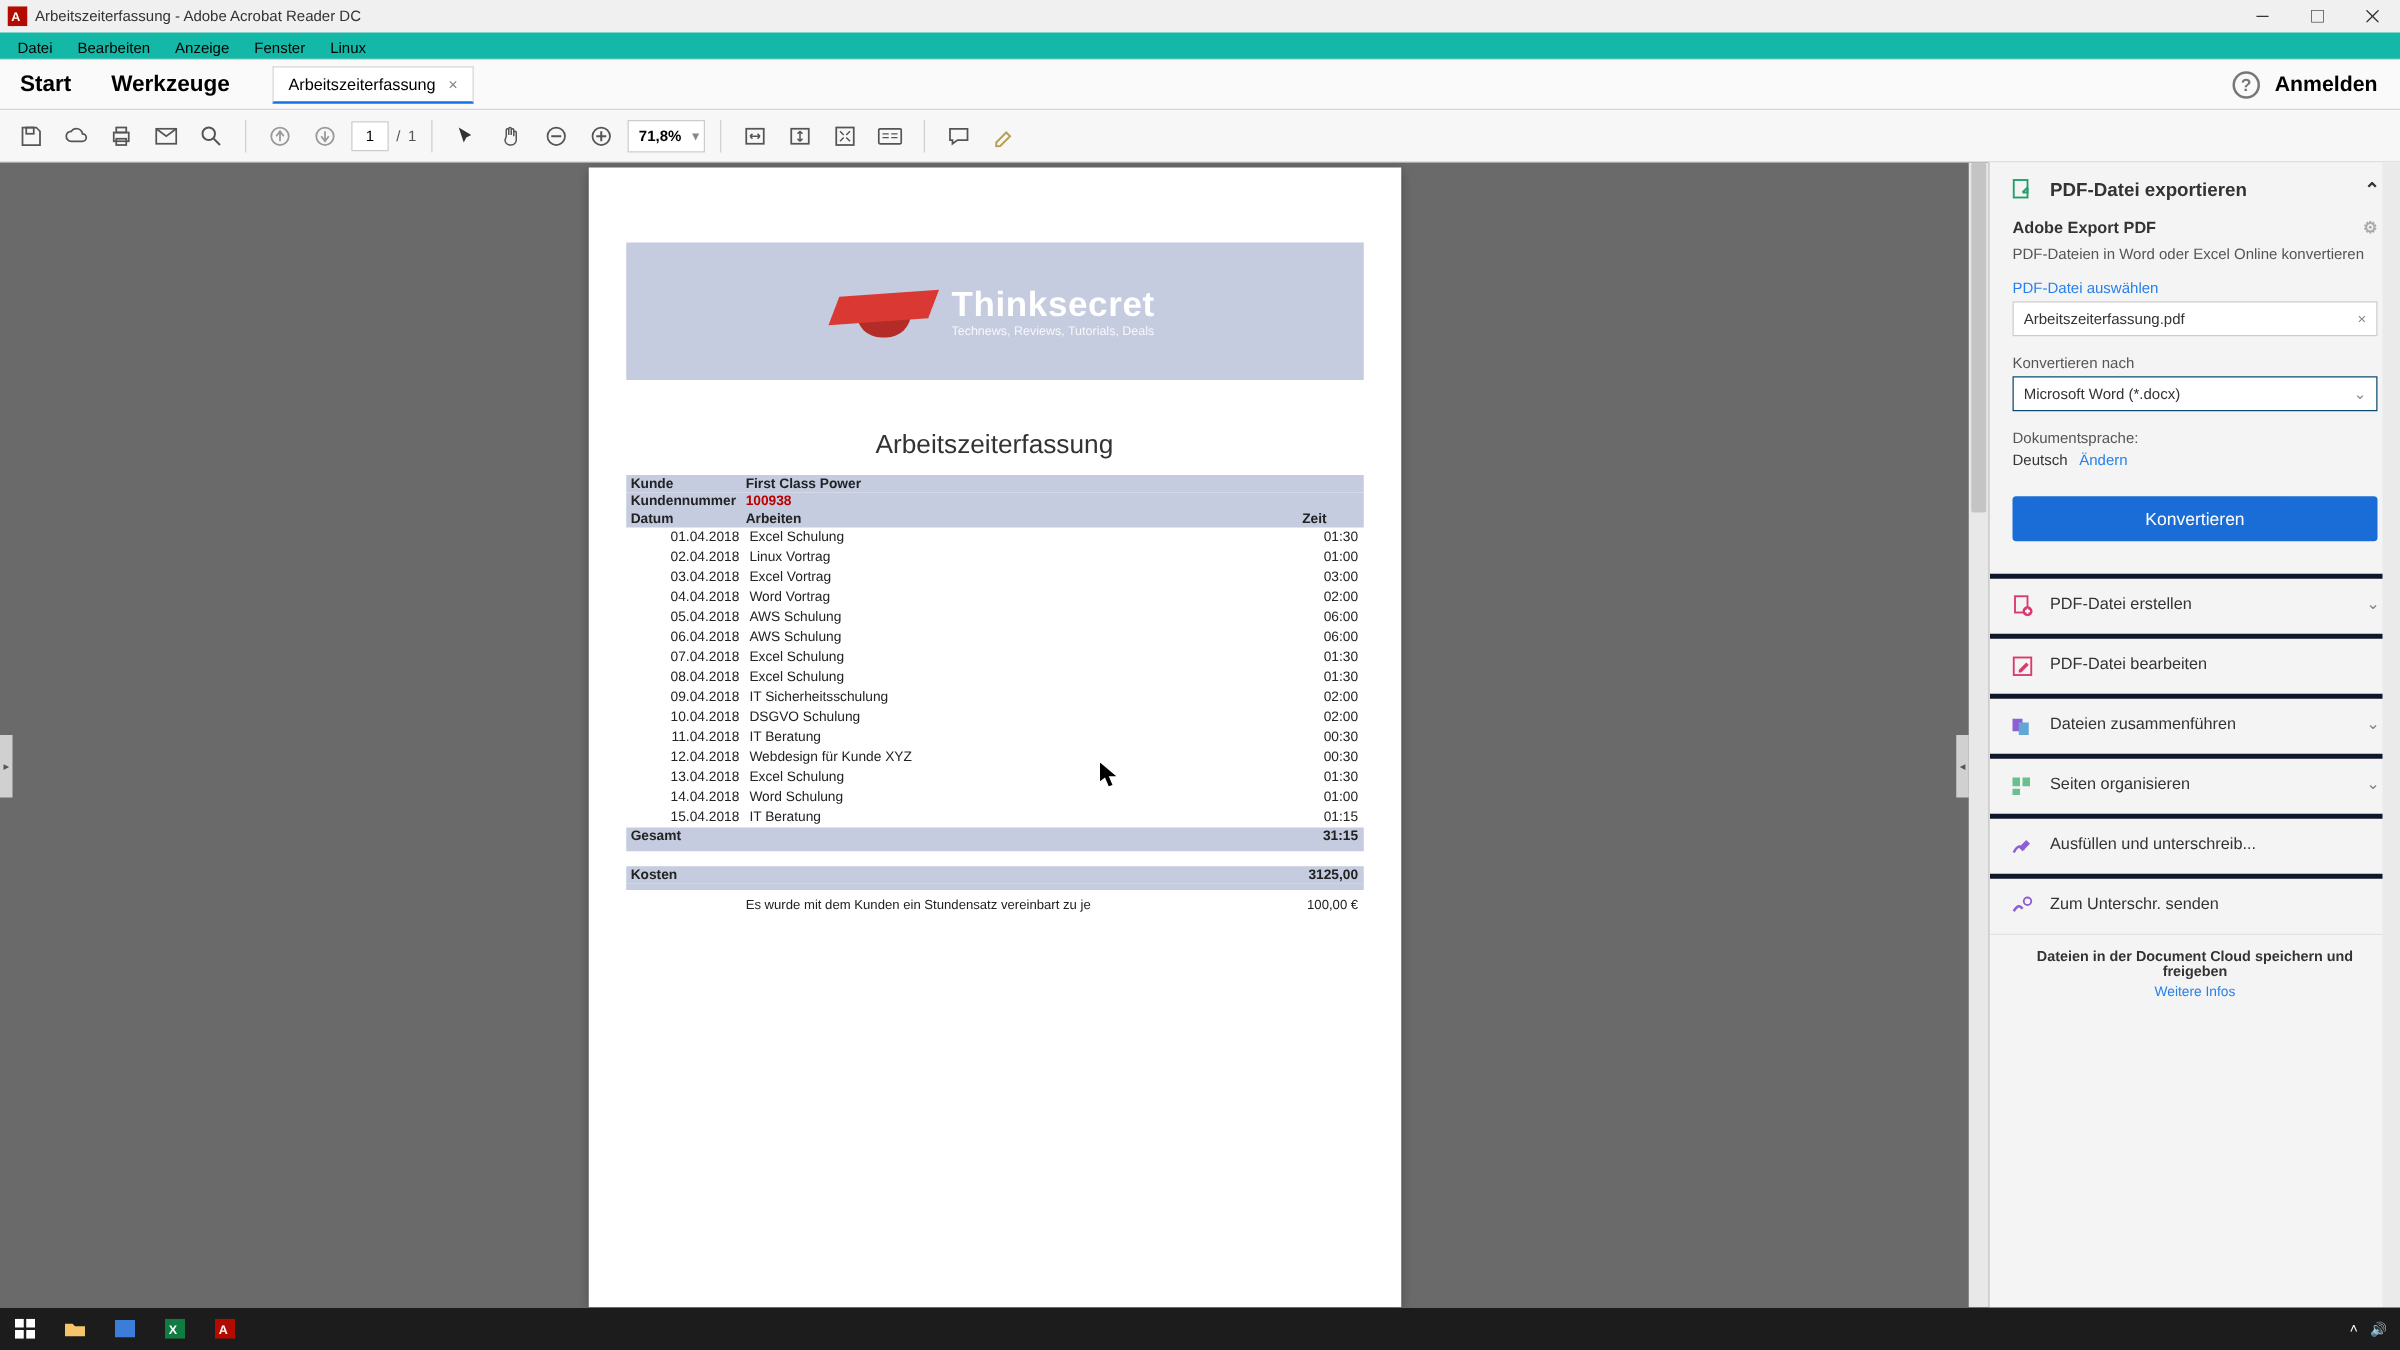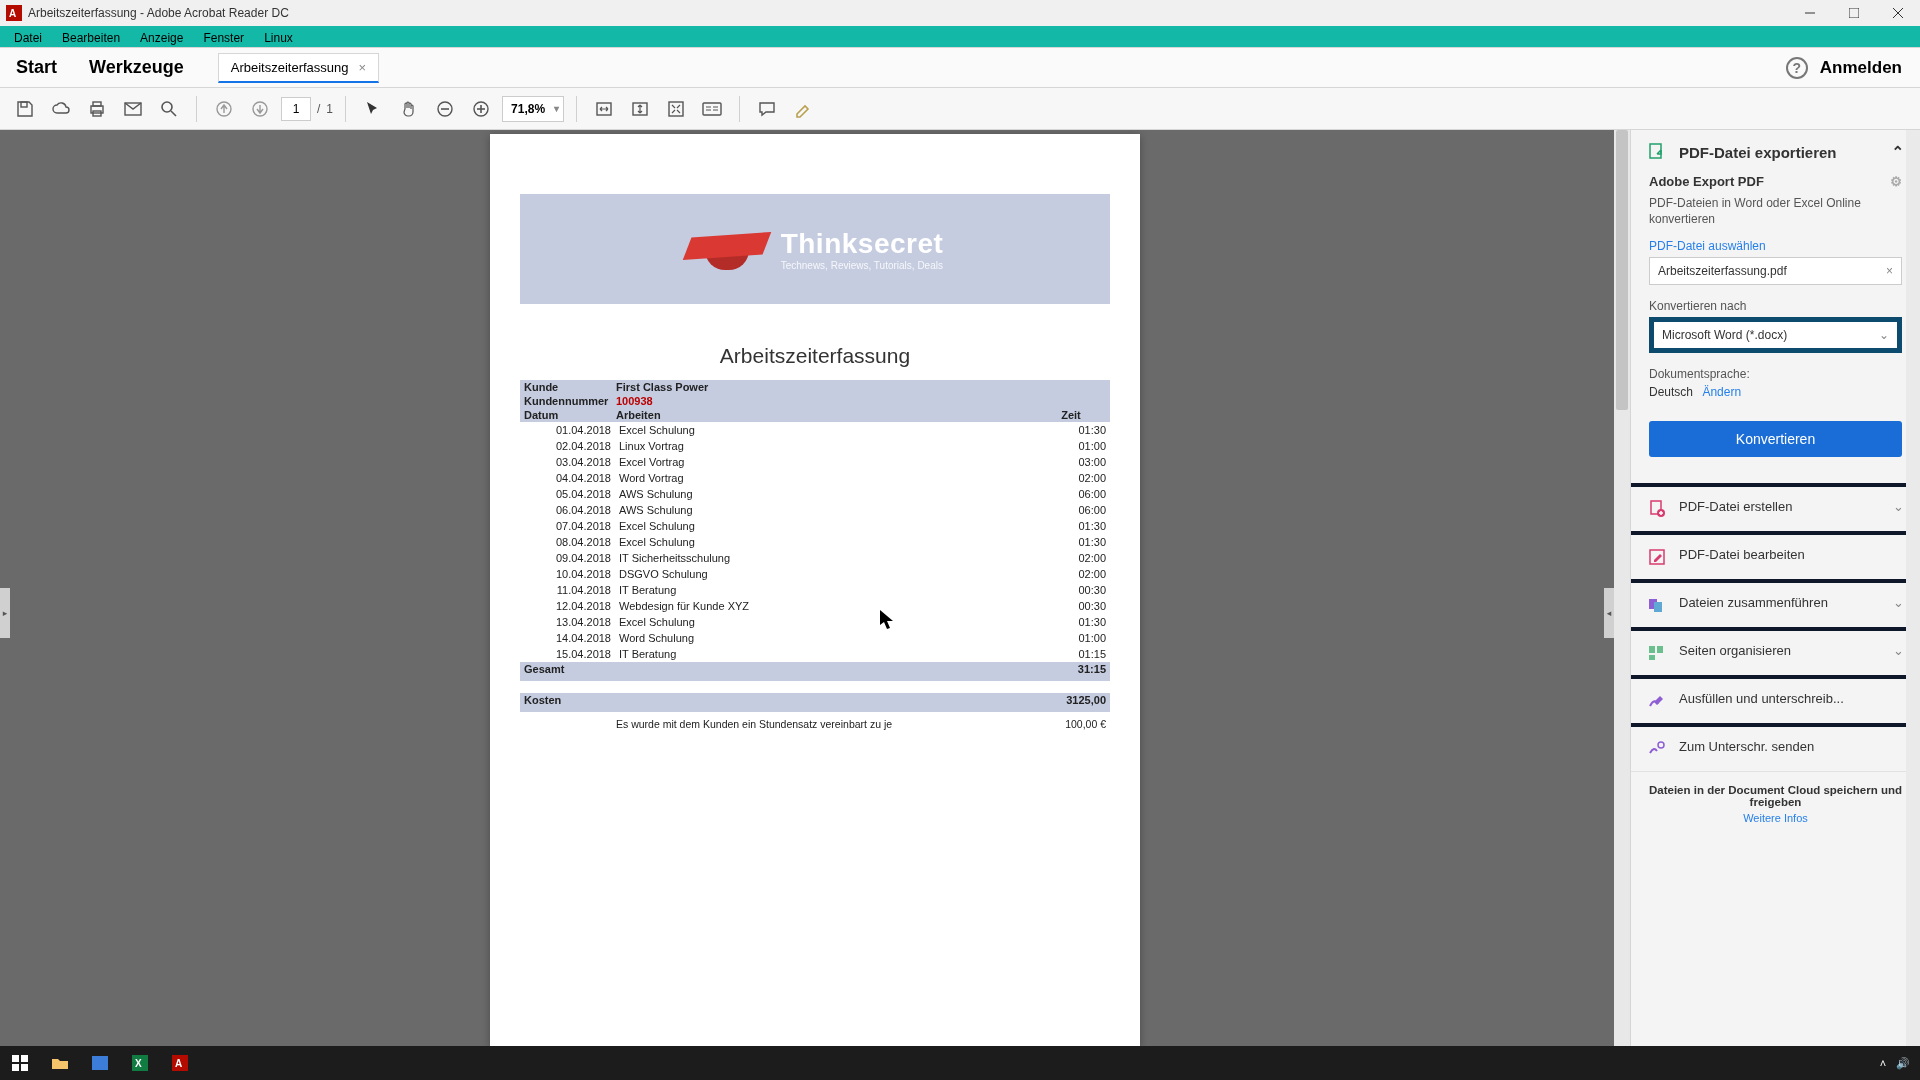--- a/index.html
+++ b/index.html
@@ -64,30 +64,30 @@
 .report .c-time { width: 70px; text-align: right; }
 .report .kn { color: #b00; font-weight: 700; }
 .report .sum { background: #c5cce0; font-weight: 700; padding: 1px 4px; display: flex; }
 .report .gap { height: 12px; }
 .report .thinbar { height: 5px; background: #c5cce0; }
 .report .note { display: flex; padding: 6px 4px 0 4px; }
 .report .note .ntext { flex: 1; padding-left: 92px; font-size: 10.5px; }
 .report .note .nval { width: 90px; text-align: right; font-size: 10.5px; }
 
 
-.right-panel { width: 290px; background: #f4f4f4; border-left: 1px solid #d6d6d6; overflow-y: auto; font-size: 13px; color: #333; position: relative; }
+.right-panel { width: 329px; background: #f4f4f4; border-left: 1px solid #d6d6d6; overflow-y: auto; font-size: 13px; color: #333; position: relative; }
 .right-panel .section-hdr { display: flex; align-items: center; padding: 12px 16px; font-weight: 600; font-size: 15px; gap: 12px; }
 .right-panel .section-hdr .chev { margin-left: auto; }
 .right-panel .export-body { padding: 0 18px 18px 18px; }
 .right-panel .export-body .sub-title { font-weight: 700; margin-bottom: 6px; display: flex; justify-content: space-between; align-items: center; }
 .right-panel .export-body .desc { font-size: 12px; color: #555; margin-bottom: 12px; line-height: 1.35; }
 .right-panel .export-body .link { color: #2680eb; font-size: 12px; margin-bottom: 4px; }
 .right-panel .file-box { background: #fff; border: 1px solid #ccc; padding: 6px 8px; display: flex; justify-content: space-between; align-items: center; margin-bottom: 14px; font-size: 12px; }
 .right-panel .label { font-size: 12px; color: #555; margin-bottom: 4px; }
-.right-panel .select-box { background: #fff; border: 5px solid #0c4a6e; padding: 6px 8px; display: flex; justify-content: space-between; align-items: center; margin-bottom: 14px; font-size: 12px; }
+.right-panel .select-box { background: #fff; border: 1px solid #0c4a6e; padding: 6px 8px; display: flex; justify-content: space-between; align-items: center; margin-bottom: 14px; font-size: 12px; }
 .right-panel .lang-row { font-size: 12px; margin-bottom: 22px; }
 .right-panel .lang-row .chg { color: #2680eb; margin-left: 6px; }
 .right-panel .convert-btn { background: #1a6dd6; color: #fff; text-align: center; padding: 10px 0; border-radius: 3px; font-size: 14px; margin-bottom: 8px; }
 .right-panel .tool-item { display: flex; align-items: flex-start; gap: 12px; padding: 12px 16px; border-top: 4px solid #0f172a; }
 .right-panel .tool-item .chev { margin-left: auto; color: #888; }
 .right-panel .cloud-promo { text-align: center; font-size: 11.5px; font-weight: 600; padding: 12px; border-top: 1px solid #e2e2e2; }
 .right-panel .cloud-promo .more { color: #2680eb; font-weight: 400; display: block; margin-top: 4px; font-size: 11px; }
 .right-panel .rp-scroll { position: absolute; right: 0; top: 0; bottom: 0; width: 14px; background: #eaeaea; }
 .icon-sq { width: 20px; height: 20px; display: flex; align-items: center; justify-content: center; }
 

